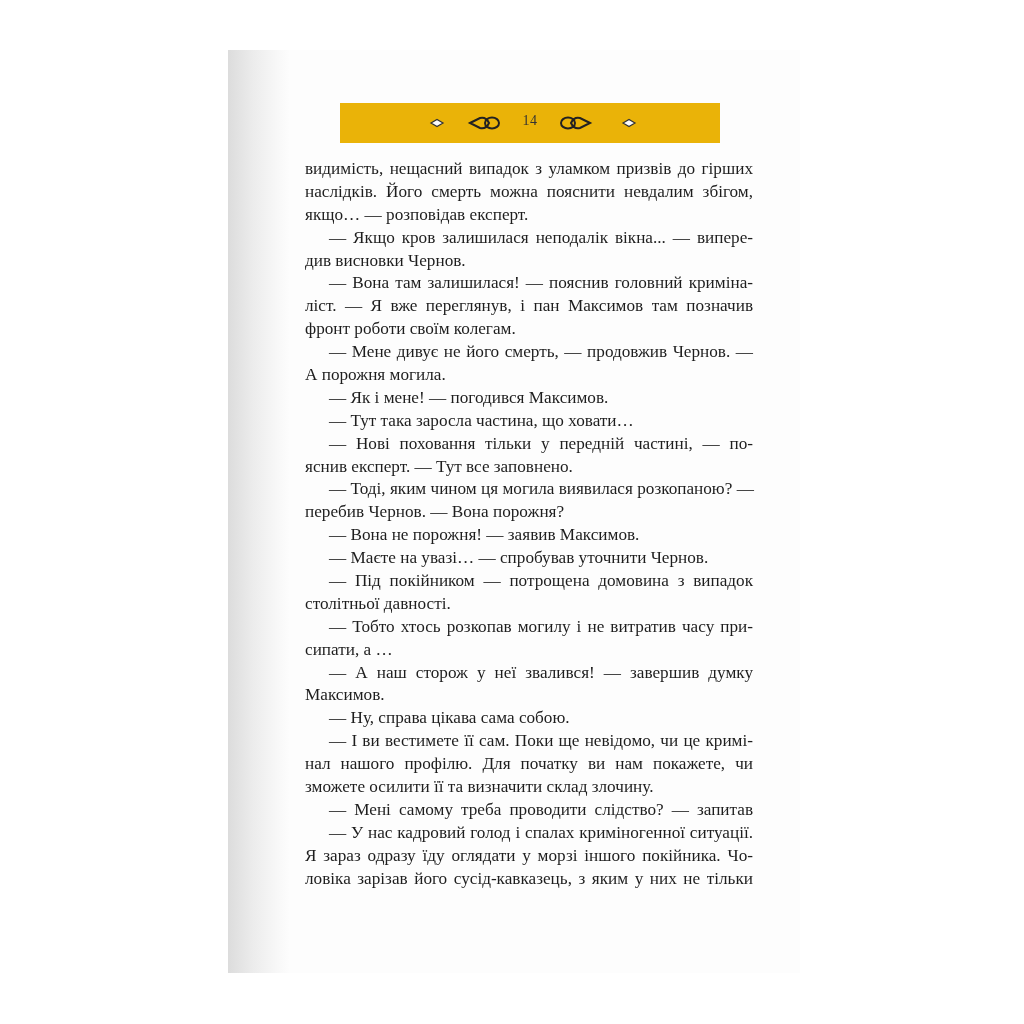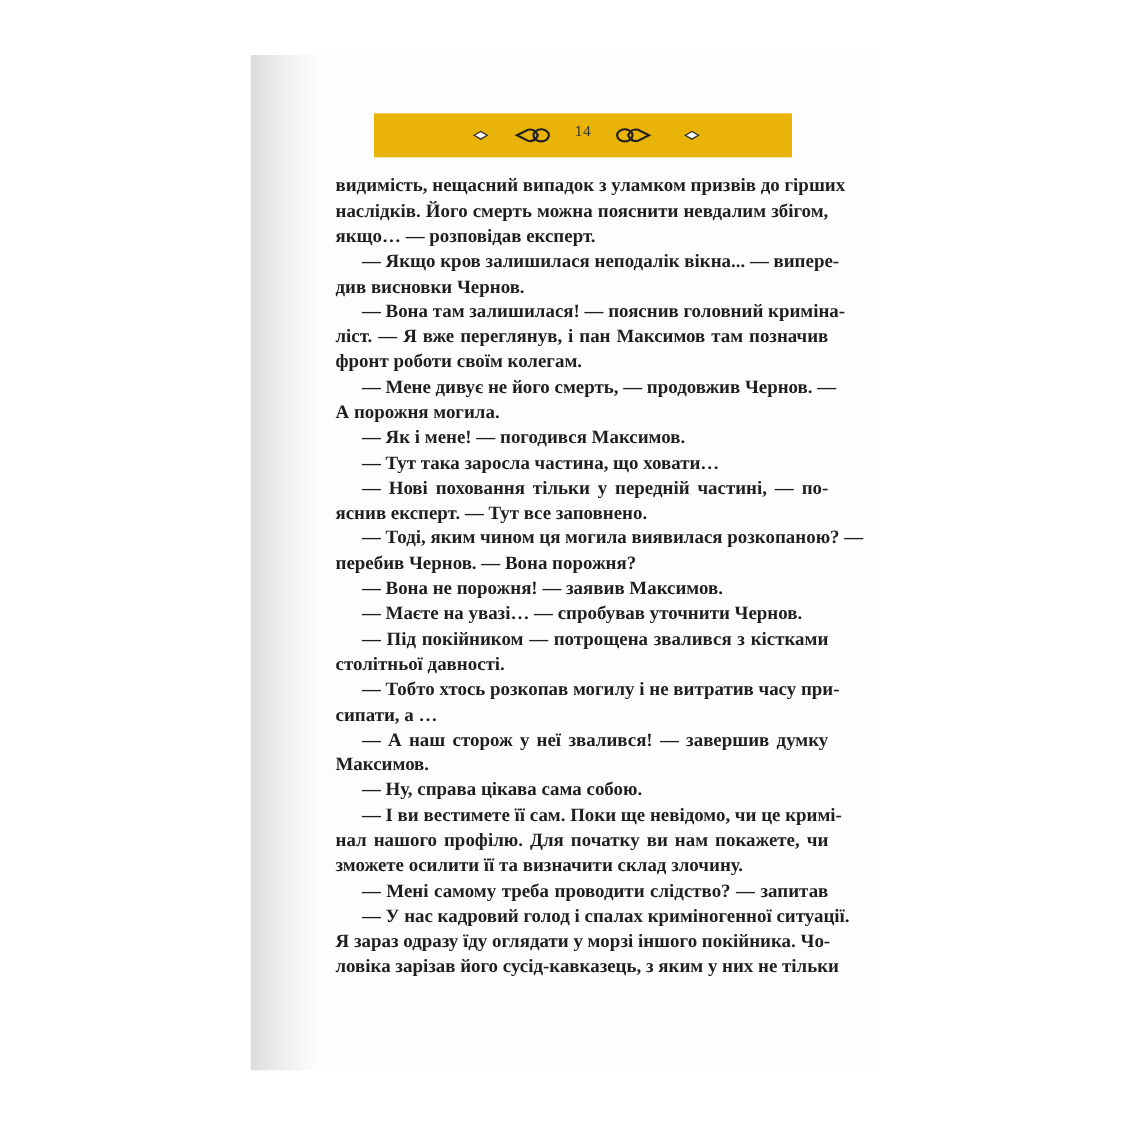--- a/index.html
+++ b/index.html
@@ -38,21 +38,20 @@
     color: #1e1e1e;
     font-size: 17.2px;
     line-height: 22.9px;
   }
   .line {
     display: block;
     white-space: nowrap;
     text-align: justify;
     text-align-last: justify;
     height: 22.9px;
-    font-weight: bold;
   }
   .line.indent { padding-left: 24px; }
   .line.last { text-align-last: left; }
 </style>
 </head>
 <body>
 
 <div class="page"></div>
 
 <div class="header">
@@ -95,21 +94,21 @@
     <span class="line indent">— Мене дивує не його смерть, — продовжив Чернов. —</span>
     <span class="line last">А порожня могила.</span>
     <span class="line indent last">— Як і мене! — погодився Максимов.</span>
     <span class="line indent last">— Тут така заросла частина, що ховати…</span>
     <span class="line indent">— Нові поховання тільки у передній частині, — по-</span>
     <span class="line last">яснив експерт. — Тут все заповнено.</span>
     <span class="line indent">— Тоді, яким чином ця могила виявилася розкопаною? —</span>
     <span class="line last">перебив Чернов. — Вона порожня?</span>
     <span class="line indent last">— Вона не порожня! — заявив Максимов.</span>
     <span class="line indent last">— Маєте на увазі… — спробував уточнити Чернов.</span>
-    <span class="line indent">— Під покійником — потрощена звалився з кістками</span>
+    <span class="line indent">— Під покійником — потрощена домовина з випадок</span>
     <span class="line last">столітньої давності.</span>
     <span class="line indent">— Тобто хтось розкопав могилу і не витратив часу при-</span>
     <span class="line last">сипати, а …</span>
     <span class="line indent">— А наш сторож у неї звалився! — завершив думку</span>
     <span class="line last">Максимов.</span>
     <span class="line indent last">— Ну, справа цікава сама собою.</span>
     <span class="line indent">— І ви вестимете її сам. Поки ще невідомо, чи це кримі-</span>
     <span class="line">нал нашого профілю. Для початку ви нам покажете, чи</span>
     <span class="line last">зможете осилити її та визначити склад злочину.</span>
     <span class="line indent">— Мені самому треба проводити слідство? — запитав</span>

